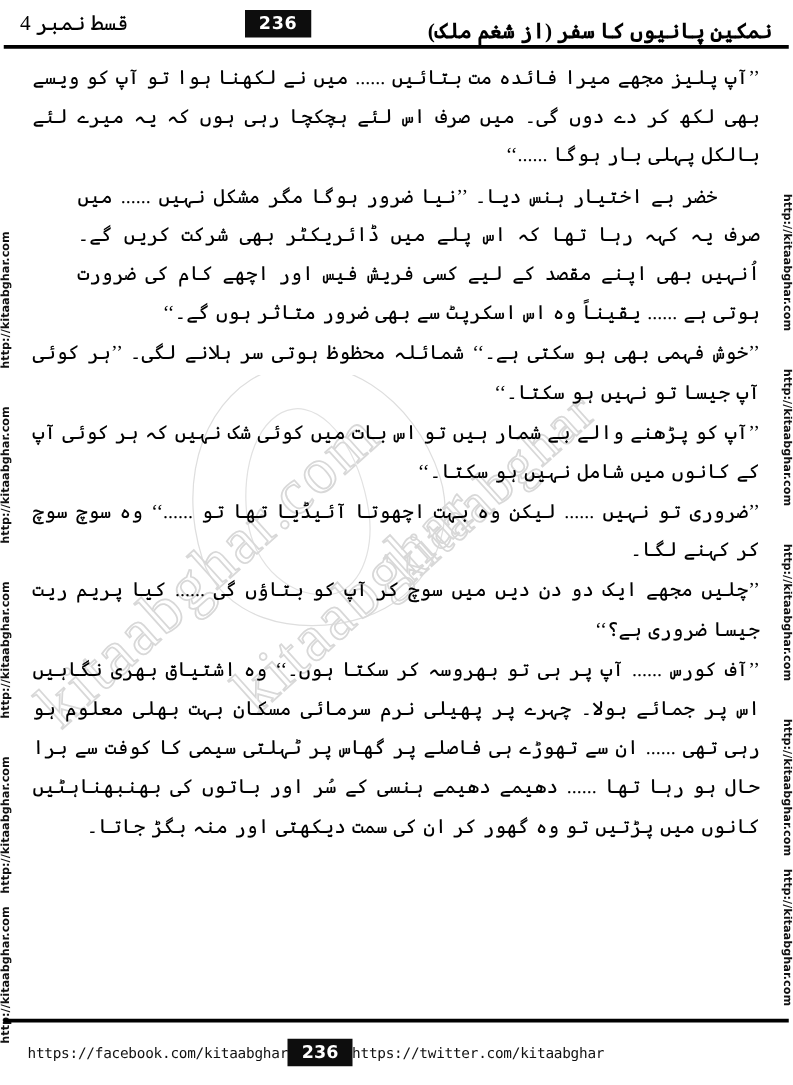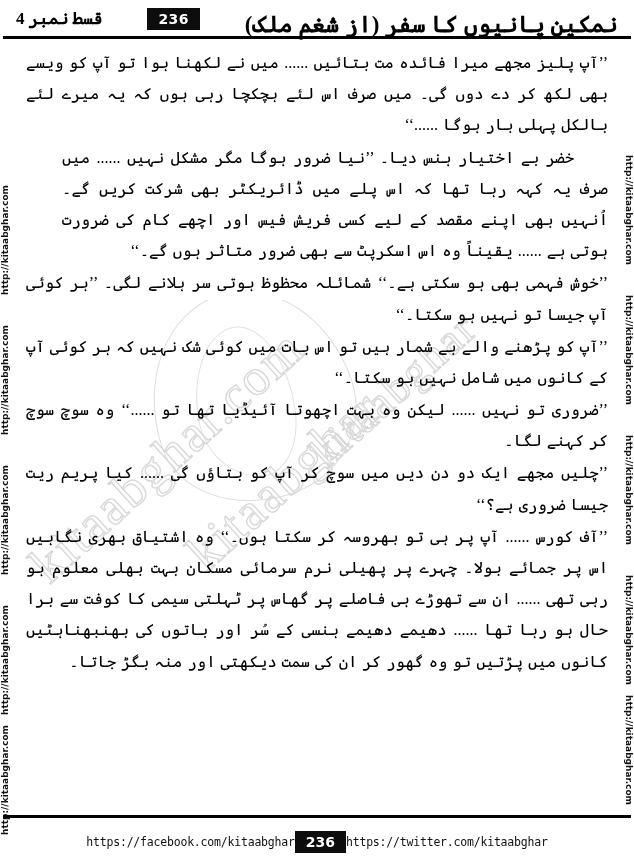--- a/index.html
+++ b/index.html
@@ -97,31 +97,31 @@
     height: 36px;
     display: flex;
     align-items: center;
     justify-content: space-between;
     padding: 2px 16px 0 16px;
     box-sizing: border-box;
     direction: rtl;
   }
   .header-title {
     font-family: "Liberation Serif", "DejaVu Serif", serif;
-    font-size: 23px;
+    font-size: 17px;
     font-weight: bold;
     color: #000000;
     white-space: nowrap;
     line-height: 1.1;
     margin-top: 12px;
   }
   .header-episode {
     font-family: "Liberation Serif", "DejaVu Serif", serif;
     font-size: 17px;
-    font-weight: bold;
+    font-weight: normal;
     color: #000000;
     white-space: nowrap;
     line-height: 1.1;
     direction: rtl;
   }
   .page-badge {
     display: inline-block;
     background: #0d0d0d;
     color: #ffffff;
     font-family: "DejaVu Sans", sans-serif;
@@ -175,21 +175,21 @@
   }
   .page-footer {
     position: absolute;
     left: 0;
     right: 0;
     bottom: 6px;
     height: 40px;
     z-index: 3;
     display: flex;
     align-items: center;
-    justify-content: center;
+    justify-content: flex-start;
     padding: 0 22px;
     box-sizing: border-box;
     direction: ltr;
   }
   .footer-link {
     font-family: "DejaVu Sans Mono", monospace;
     font-size: 11.5px;
     color: #111111;
     letter-spacing: -0.2px;
     text-decoration: none;

